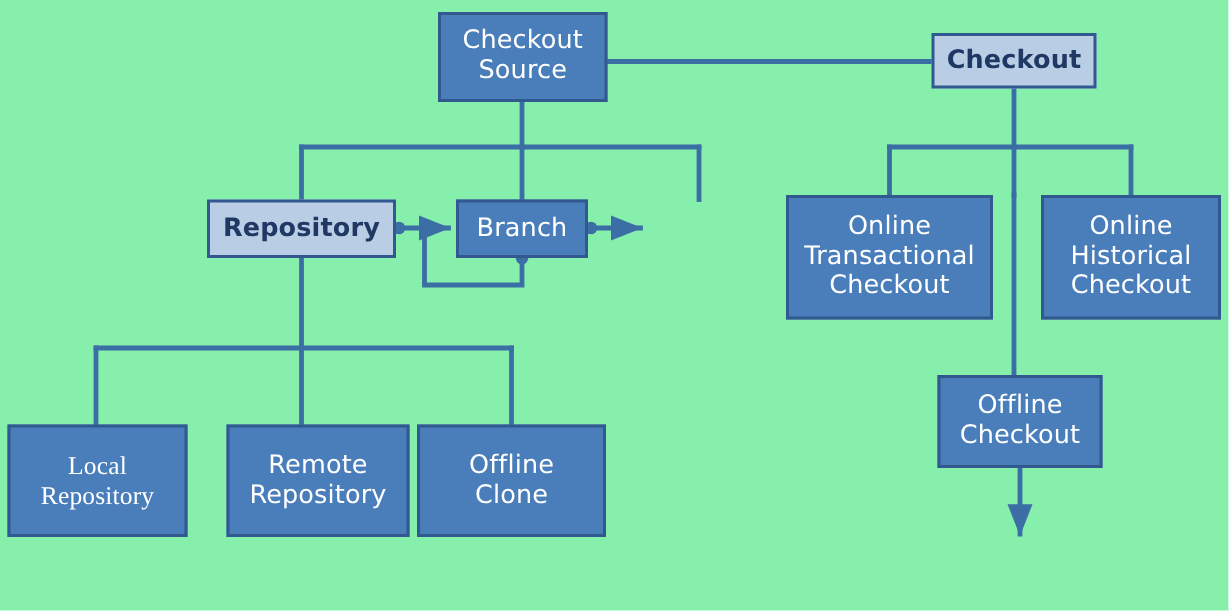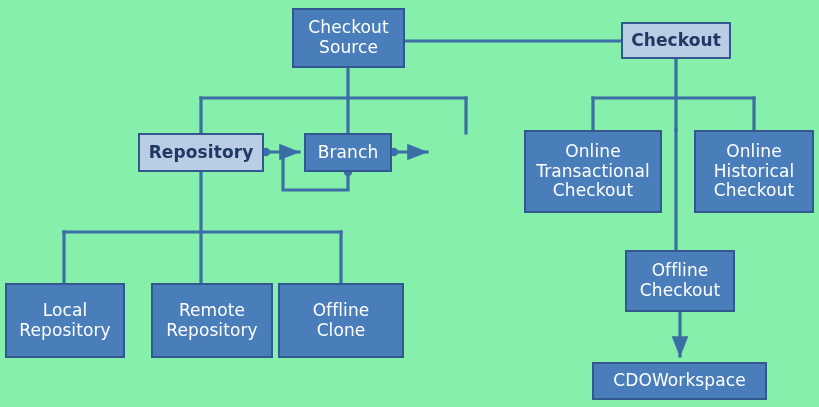--- a/index.html
+++ b/index.html
@@ -82,25 +82,22 @@
   </div>
 
   <div class="node" style="left:694px;top:130px;width:120px;height:83px;">
     <span>Online<br>Historical<br>Checkout</span>
   </div>
 
   <div class="node" style="left:625px;top:250px;width:110px;height:62px;">
     <span>Offline<br>Checkout</span>
   </div>
 
-  <div class="node" style="left:592px;top:362px;width:175px;height:38px;">
-    <span>CDOWorkspace</span>
-  </div>
 
-  <div class="node" style="left:5px;top:283px;width:120px;height:75px;">
+  <div class="node" style="left:5px;top:283px;width:120px;height:75px;font-family:Liberation Serif, serif;">
     <span>Local<br>Repository</span>
   </div>
 
   <div class="node" style="left:151px;top:283px;width:122px;height:75px;">
     <span>Remote<br>Repository</span>
   </div>
 
   <div class="node" style="left:278px;top:283px;width:126px;height:75px;">
     <span>Offline<br>Clone</span>
   </div>

